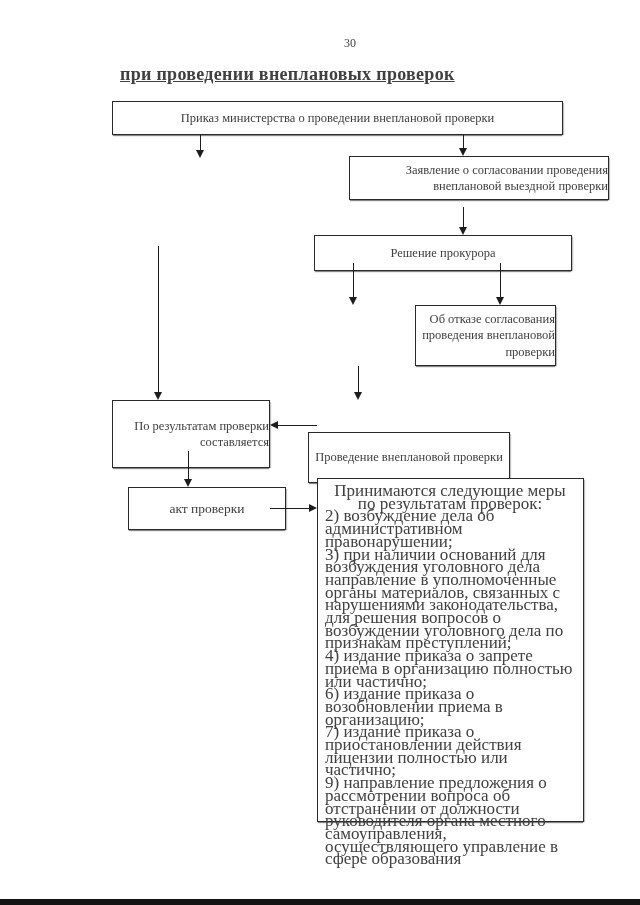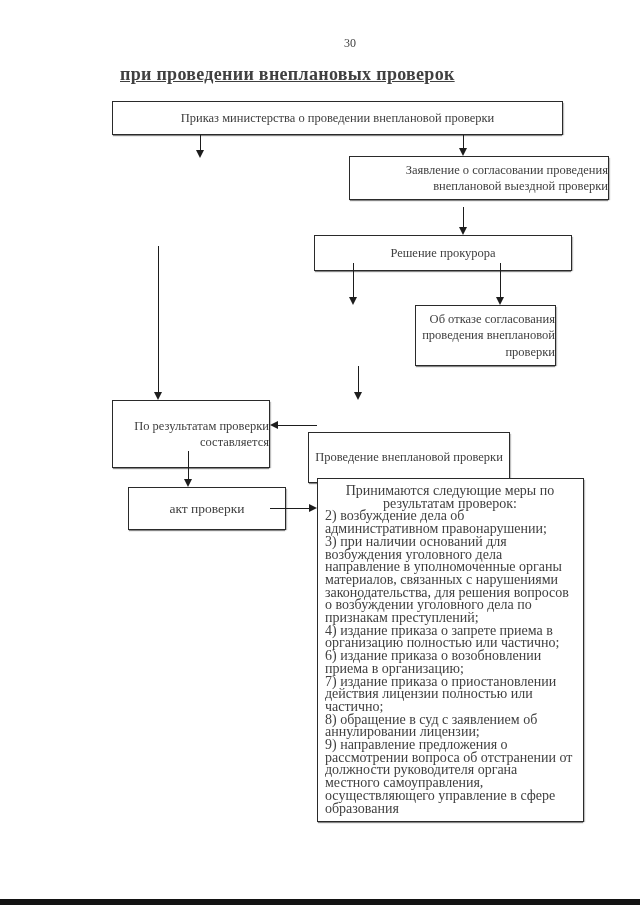--- a/index.html
+++ b/index.html
@@ -47,21 +47,21 @@
   .box-decision    { left:314px; top:235px; width:258px; height:36px; }
   .box-approval    { left:208px; top:305px; width:170px; height:61px; }
   .box-refusal     { left:415px; top:305px; width:141px; height:61px; }
   .box-results     { left:112px; top:400px; width:158px; height:68px; }
   .box-conduct     { left:308px; top:400px; width:202px; height:51px;margin-top:32px; }
   .box-act         { left:128px; top:487px; width:158px; height:43px; font-size:13.5px; }
   .box-measures {
     left:317px; top:478px; width:267px; height:344px;
     display: block;
     text-align: left;
-    font-size: 14px;
+    font-size: 17px;
     line-height: 12.7px;
     padding: 6px 8px 4px 7px;
   }
   .measures-header { text-align: center; }
   .measure-item { text-align: left; }
   .vl { position: absolute; width: 1.3px; background: #1d1d1d; }
   .hl { position: absolute; height: 1.3px; background: #1d1d1d; }
   .ah { position: absolute; width: 0; height: 0; }
   .ah-down  { border-left: 4px solid transparent; border-right: 4px solid transparent; border-top: 8px solid #1d1d1d; }
   .ah-left  { border-top: 4px solid transparent; border-bottom: 4px solid transparent; border-right: 8px solid #1d1d1d; }
@@ -110,21 +110,20 @@
     <span>акт проверки</span>
   </div>
 
   <div class="box box-measures">
     <div class="measures-header">Принимаются следующие меры по результатам проверок:</div>
     <div class="measure-item">2) возбуждение дела об административном правонарушении;</div>
     <div class="measure-item">3) при наличии оснований для возбуждения уголовного дела направление в уполномоченные органы материалов, связанных с нарушениями законодательства, для решения вопросов о возбуждении уголовного дела по признакам преступлений;</div>
     <div class="measure-item">4) издание приказа о запрете приема в организацию полностью или частично;</div>
     <div class="measure-item">6) издание приказа о возобновлении приема в организацию;</div>
     <div class="measure-item">7) издание приказа о приостановлении действия лицензии полностью или частично;</div>
-    <div class="measure-item">8) обращение в суд с заявлением об аннулировании лицензии;</div>
     <div class="measure-item">9) направление предложения о рассмотрении вопроса об отстранении от должности руководителя органа местного самоуправления, осуществляющего управление в сфере образования</div>
   </div>
 
   <div>
     <div class="vl" style="left:199.5px; top:135px; height:16px;"></div>
     <div class="ah ah-down" style="left:196px; top:150px;"></div>
   </div>
 
   <div>
     <div class="vl" style="left:462.5px; top:135px; height:14px;"></div>

